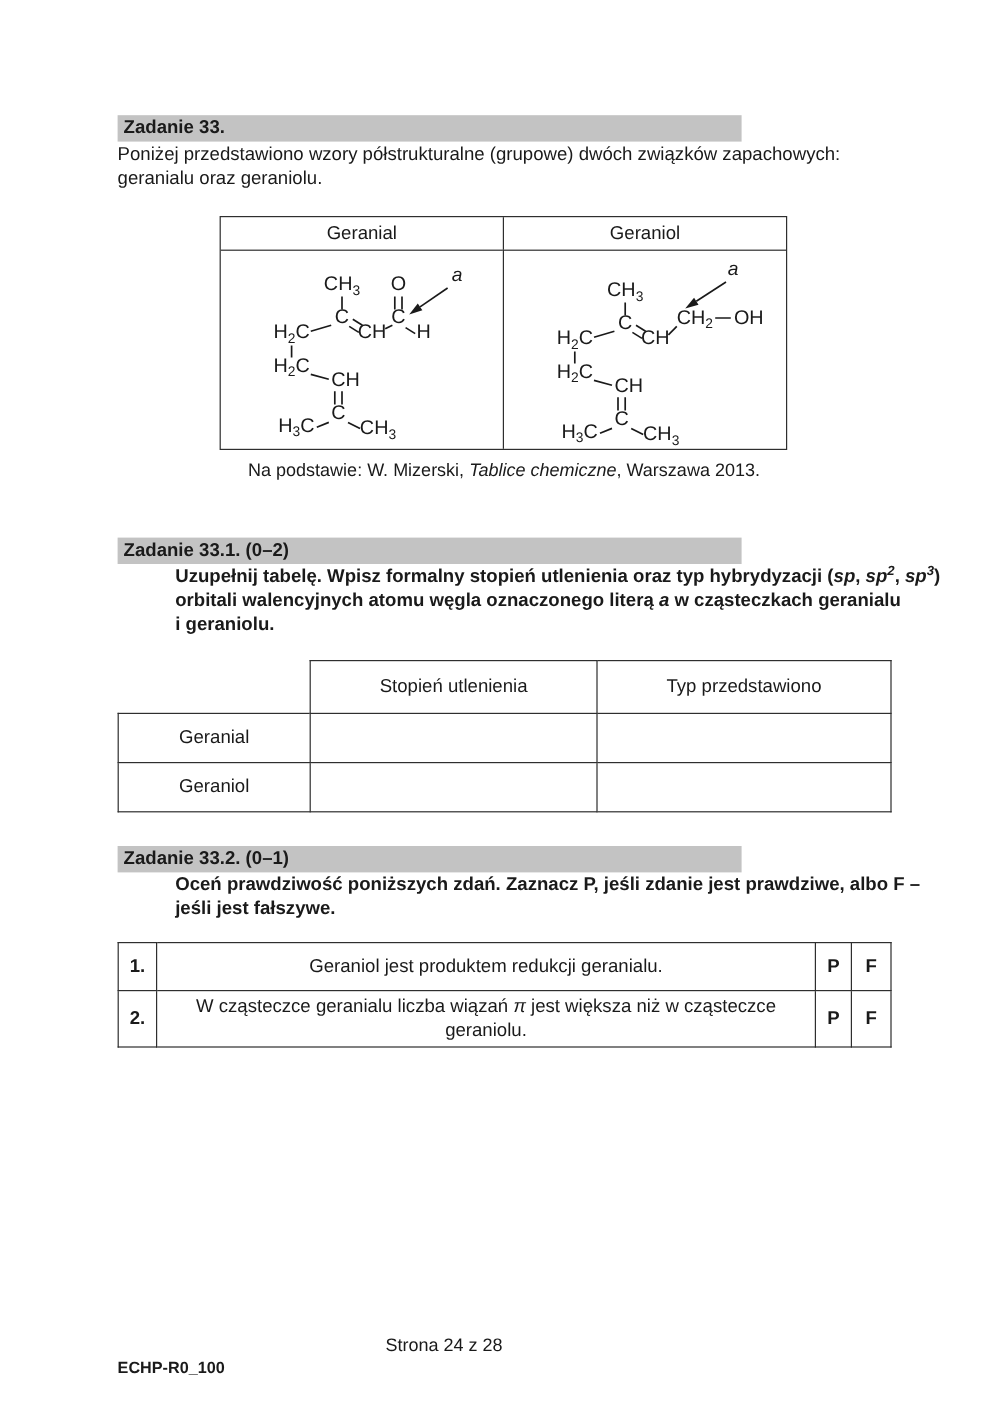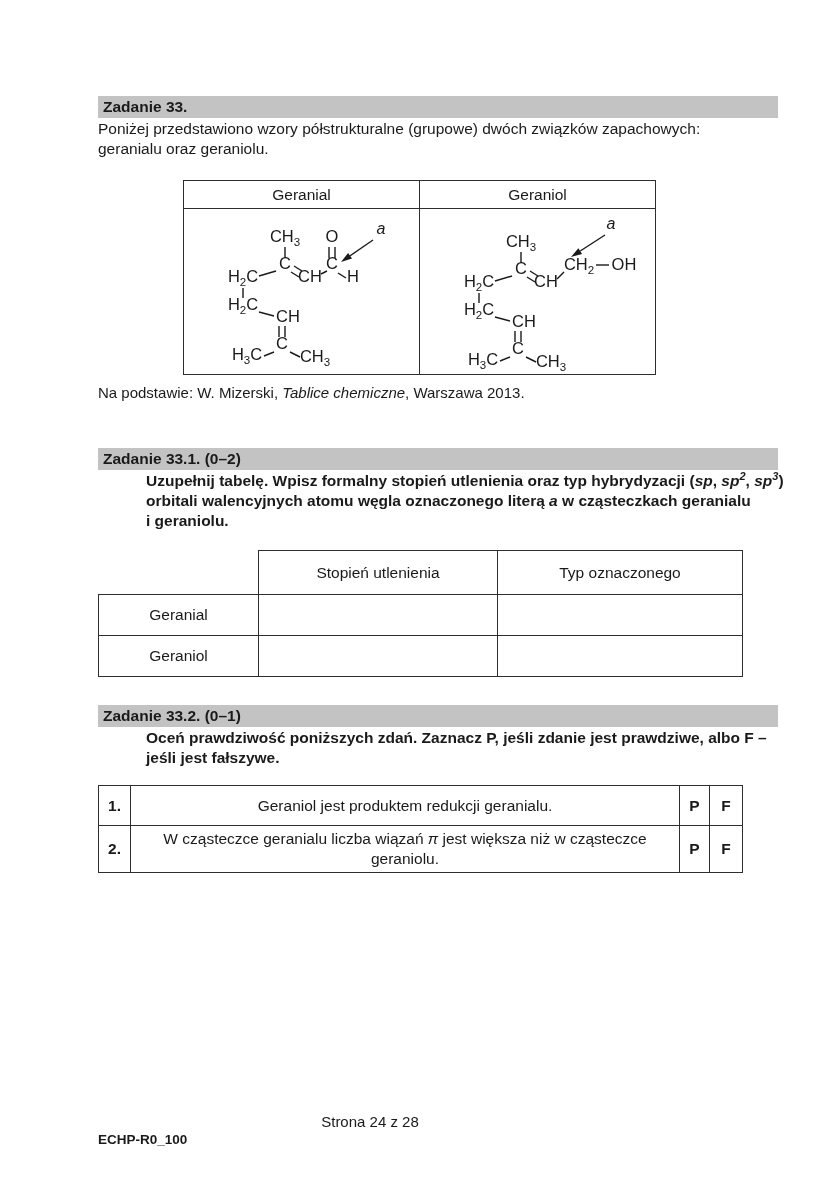--- a/index.html
+++ b/index.html
@@ -1,35 +1,35 @@
 <!DOCTYPE html>
 <html><head>
 <meta charset="utf-8">
 <style>
   html,body{margin:0;padding:0;background:#ffffff;}
   body{width:840px;height:1187px;position:relative;font-family:"Liberation Sans",sans-serif;color:#1a1a1a;}
   .page{position:absolute;inset:0;width:840px;height:1187px;background:#fff;overflow:hidden;}
 
-  .task-bar{position:absolute;left:98px;width:680px;height:22px;background:#c3c3c3;
+  .task-bar{position:absolute;left:98px;width:520px;height:22px;background:#c3c3c3;
             font-weight:bold;font-size:15.5px;line-height:22px;padding-left:5px;box-sizing:border-box;}
   .para{position:absolute;left:98px;width:648px;font-size:15.5px;line-height:20px;}
   .para.bold{font-weight:bold;margin-left:48px;}
   .para sup{font-size:11px;line-height:0;}
 
   
   .struct-table{position:absolute;left:183px;top:180px;width:473px;border:1.5px solid #2e2e2e;box-sizing:border-box;}
   .st-row{display:flex;}
   .st-hcell{flex:1;height:27px;line-height:27px;text-align:center;font-size:15.5px;box-sizing:border-box;}
   .st-hcell + .st-hcell{border-left:1.5px solid #2e2e2e;}
   .st-body .st-cell{flex:1;height:166px;display:flex;align-items:center;justify-content:center;
                     border-top:1.5px solid #2e2e2e;box-sizing:border-box;}
   .st-body .st-cell + .st-cell{border-left:1.5px solid #2e2e2e;}
   svg text{font-family:"Liberation Sans",sans-serif;}
 
-  .source{position:absolute;left:98px;width:644px;text-align:left;font-size:15px;}
+  .source{position:absolute;left:98px;width:644px;text-align:center;font-size:15px;}
 
   
   table.t331{position:absolute;left:98px;top:550px;width:644px;border-collapse:collapse;table-layout:fixed;}
   table.t331 td{border:1.5px solid #2e2e2e;font-size:15.5px;text-align:center;vertical-align:middle;box-sizing:border-box;}
   table.t331 tr.hrow td{height:44px;}
   table.t331 tr.drow td{height:41px;}
   table.t331 td.blank{border:none;background:transparent;}
 
   
   table.t332{position:absolute;left:98px;top:785px;width:644px;border-collapse:collapse;table-layout:fixed;}
@@ -137,21 +137,21 @@
   <table class="t331">
     <colgroup>
         <col style="width:160px">
         <col style="width:239px">
         <col style="width:245px">
       </colgroup>
     <tbody>
         <tr class="hrow">
       <td class="blank"></td>
       <td>Stopień utlenienia</td>
-      <td>Typ oznaczonego</td>
+      <td>Typ przedstawiono</td>
     </tr>
     <tr class="drow">
       <td>Geranial</td>
       <td></td>
       <td></td>
     </tr>
     <tr class="drow">
       <td>Geraniol</td>
       <td></td>
       <td></td>

